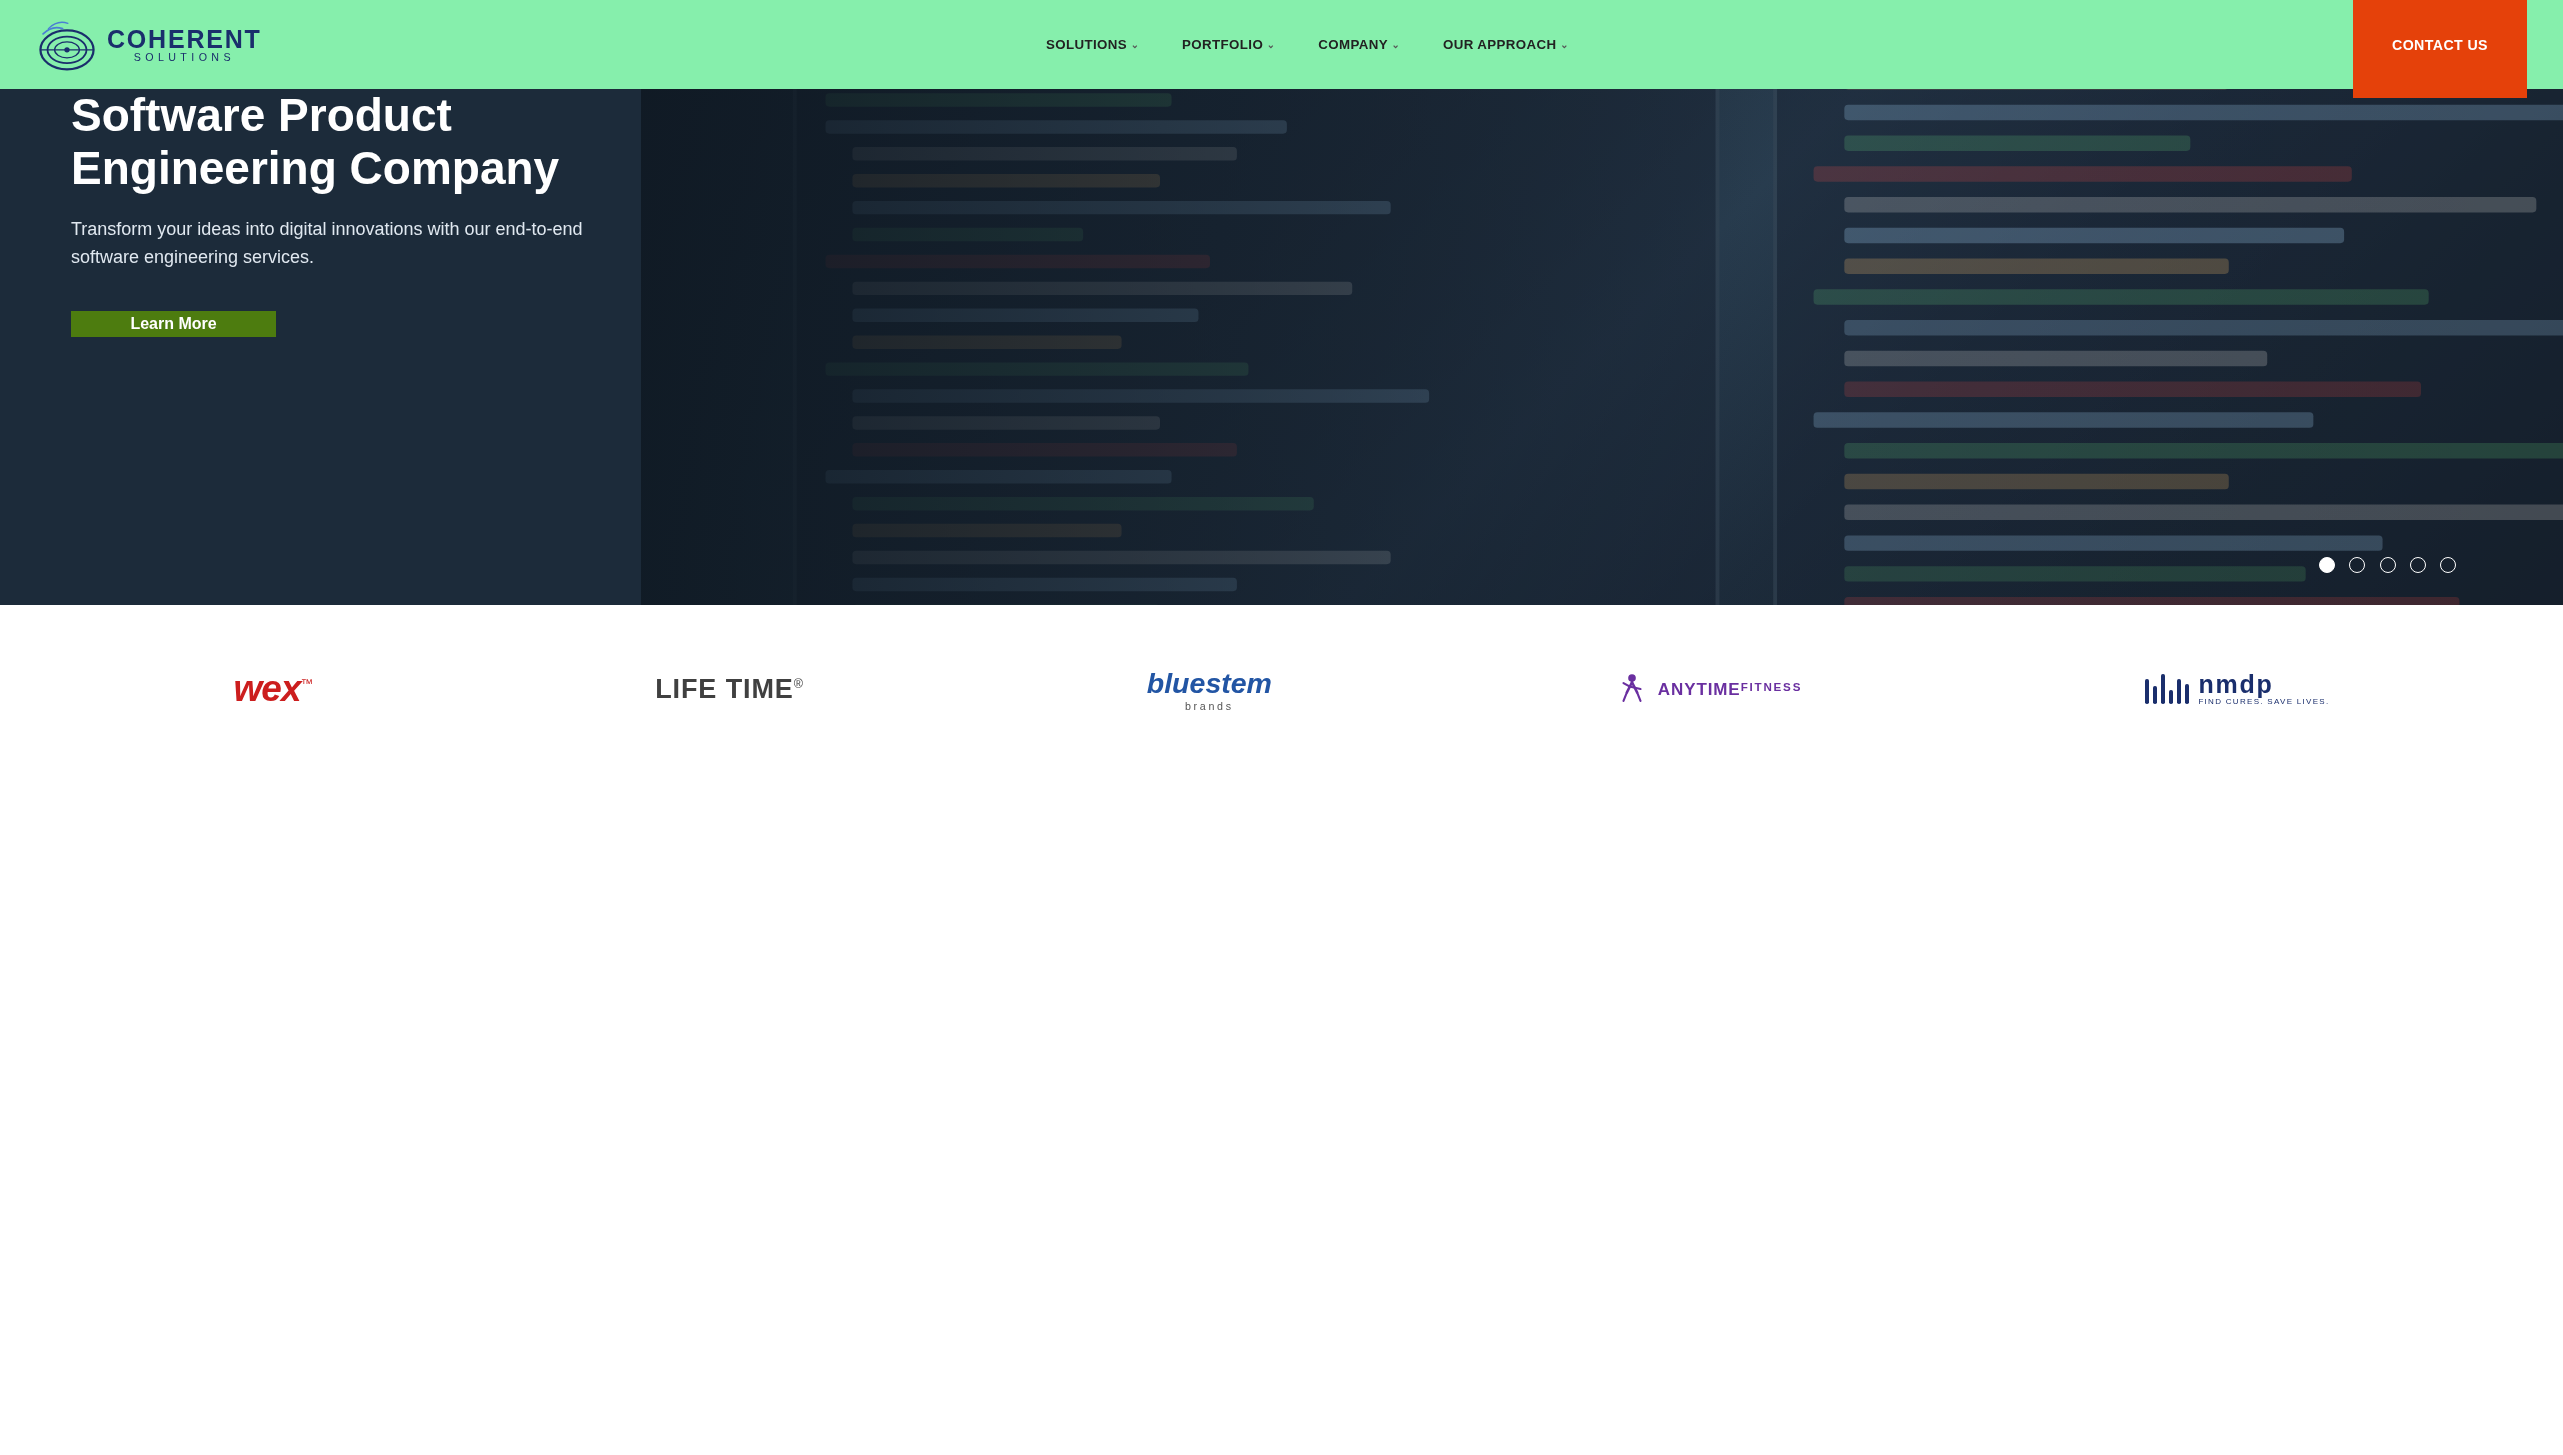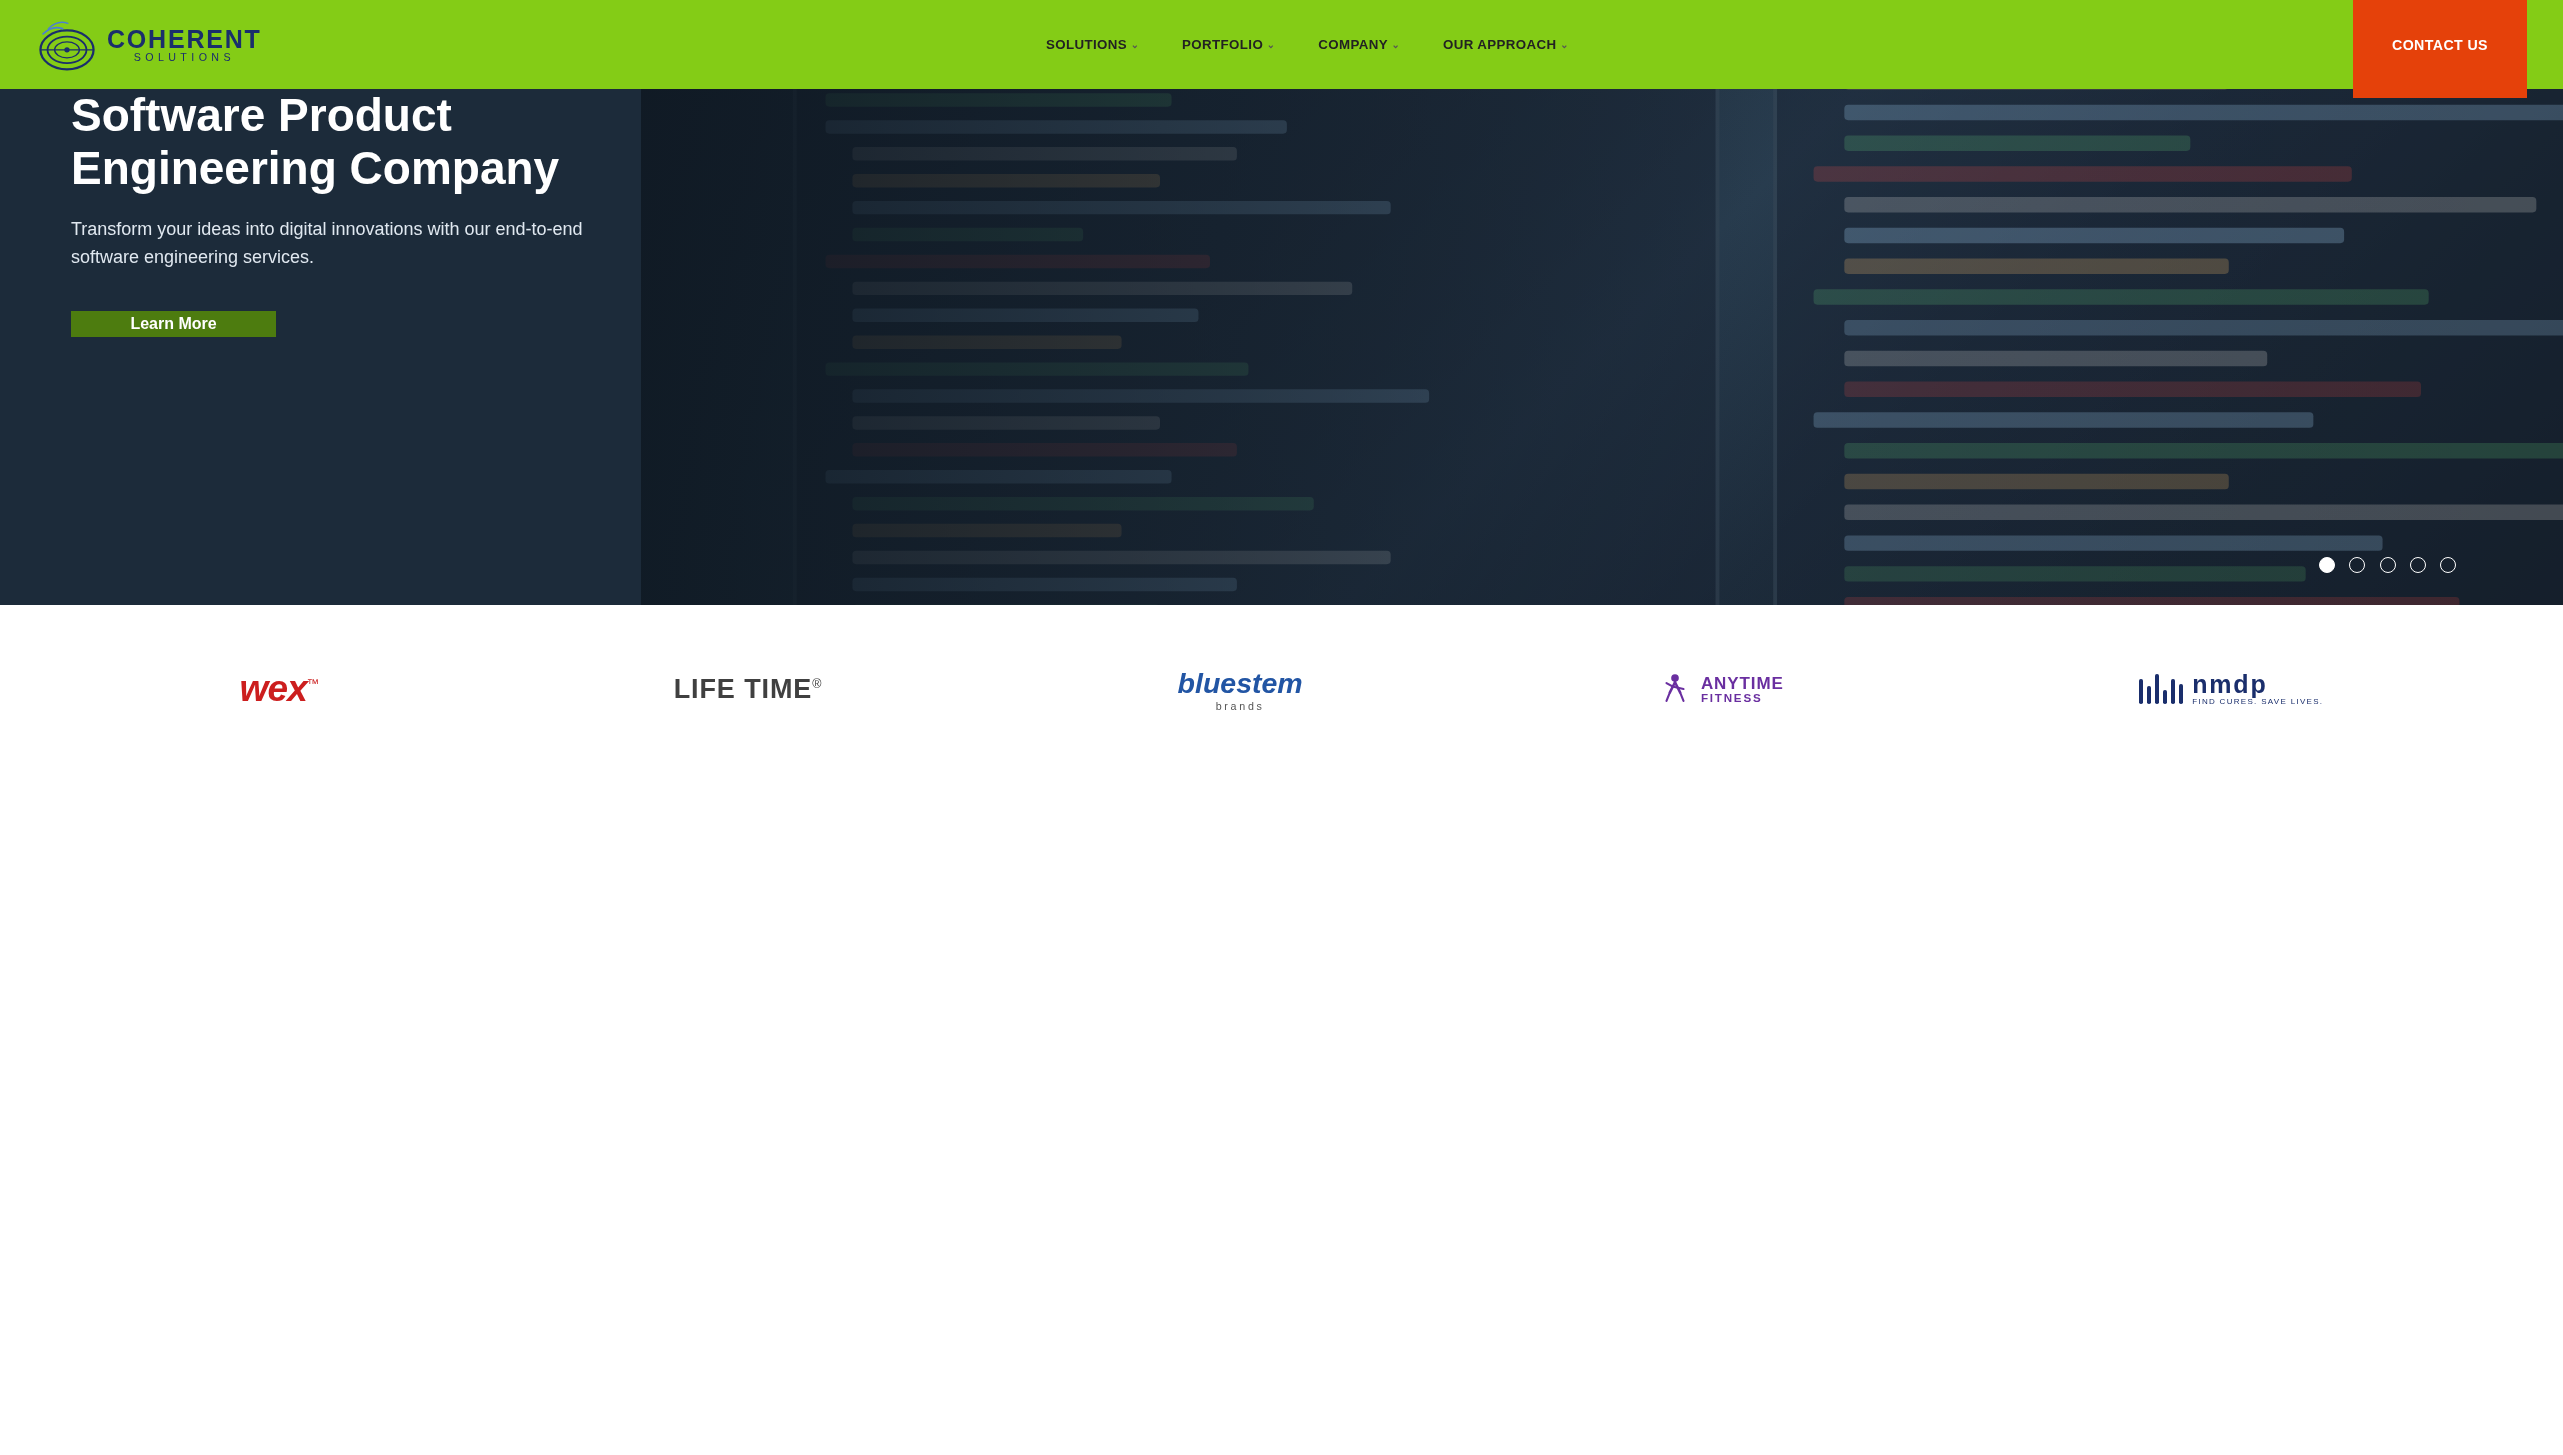--- a/index.html
+++ b/index.html
@@ -5,21 +5,21 @@
     *, *::before, *::after { box-sizing: border-box; margin: 0; padding: 0; }
     body { font-family: 'Arial', sans-serif; background: #fff; overflow-x: hidden; }
 
     
     header {
       display: flex;
       align-items: center;
       justify-content: space-between;
       height: 89px;
       padding: 0 36px 0 36px;
-      background: #84cc16;
+      background: #86efac;
       position: relative;
       z-index: 10;
     }
     .logo-area {
       display: flex;
       align-items: center;
       gap: 9px;
     }
     .logo-icon {
       width: 62px;
@@ -244,21 +244,21 @@
       display: flex;
       align-items: center;
       gap: 9px;
     }
     .anytime-icon {
       width: 34px;
       height: 34px;
     }
     .anytime-text {
       display: flex;
-      flex-direction: column;
+      flex-direction: row;
     }
     .anytime-text .top {
       font-size: 17px;
       font-weight: 800;
       color: #6a2fa0;
       letter-spacing: 0.9px;
       text-transform: uppercase;
       line-height: 1;
     }
     .anytime-text .bot {

